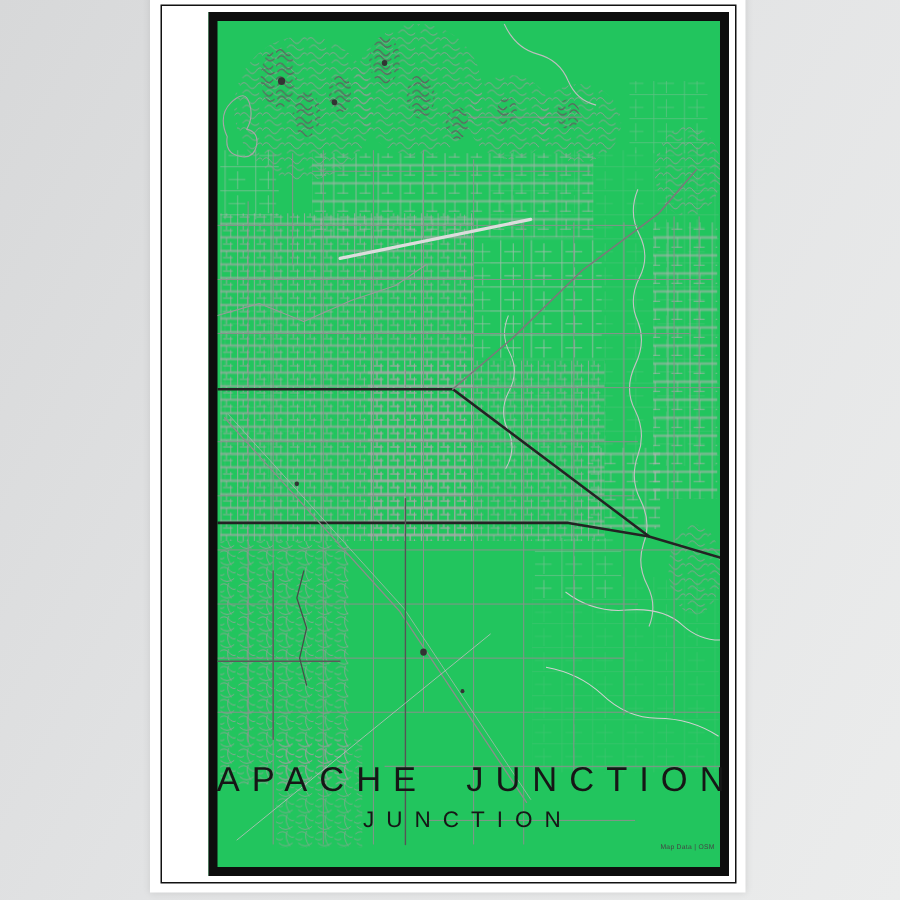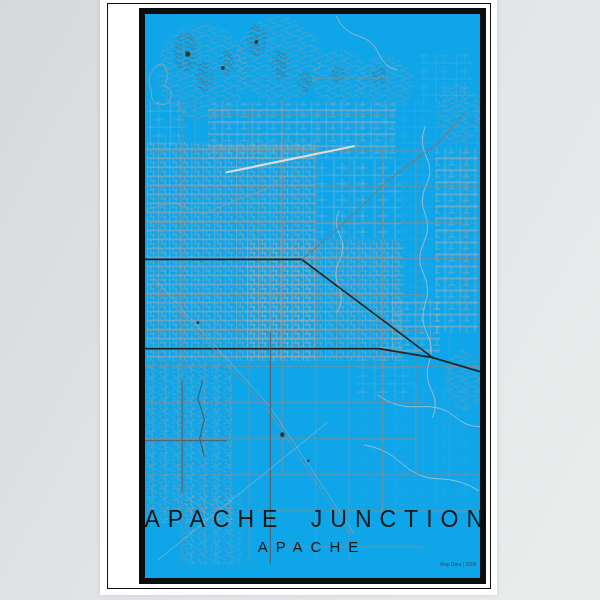--- a/index.html
+++ b/index.html
@@ -2,21 +2,21 @@
 <html><head>
 <meta charset="utf-8">
 <style>
   html,body{margin:0;padding:0;}
   body{width:600px;height:600px;overflow:hidden;font-family:"Liberation Sans",sans-serif;}
   .stage{position:relative;width:600px;height:600px;
          background:linear-gradient(118deg,#d7d8d9 0%,#e2e3e4 45%,#ebecec 100%);}
   .poster{position:absolute;left:100px;top:-4px;width:397px;height:599px;background:#ffffff;
           box-shadow:0 0 5px rgba(0,0,0,0.10);}
   .thin-border{position:absolute;inset:6.5px;border:1.5px solid #111;pointer-events:none;}
-  .frame{position:absolute;inset:11.5px;border:6.5px solid #0d0d0d;background:#0ea5e9;margin-left:27px;}
+  .frame{position:absolute;inset:11.5px;border:6.5px solid #0d0d0d;background:#22c55e;margin-left:27px;}
   .map-svg{position:absolute;inset:0;width:100%;height:100%;display:block;}
   .title-block{position:absolute;left:0;right:0;top:492px;text-align:center;color:#161616;pointer-events:none;}
   .t1{font-size:23px;font-weight:400;letter-spacing:8px;word-spacing:11px;line-height:27px;white-space:nowrap;}
   .t2{font-size:15px;font-weight:400;letter-spacing:8px;line-height:17px;margin-top:5px;white-space:nowrap;}
   .t3{font-size:8px;font-weight:700;letter-spacing:1.6px;line-height:10px;margin-top:5px;color:#2a2a2a;white-space:nowrap;}
   .credit{position:absolute;right:3px;top:548px;font-size:4.5px;letter-spacing:.2px;color:#444;line-height:6px;}
 </style>
 </head>
 <body>
 
@@ -122,19 +122,19 @@
           <circle cx="148" cy="420" r="2.4" fill="#333333"></circle>
           <circle cx="176" cy="446" r="1.4" fill="#333333"></circle>
           <circle cx="46" cy="40" r="2.6" fill="#333333"></circle>
           <circle cx="84" cy="54" r="2" fill="#333333"></circle>
           <circle cx="57" cy="308" r="1.6" fill="#333333"></circle>
           <circle cx="120" cy="28" r="2" fill="#333333"></circle>
         </svg>
 
       <div class="title-block">
         <div class="t1">APACHE JUNCTION</div>
-        <div class="t2">APACHE</div>
+        <div class="t2">JUNCTION</div>
       </div>
 
       <div class="credit">Map Data | OSM</div>
     </div>
   </div>
 </div>
 
 </body></html>

